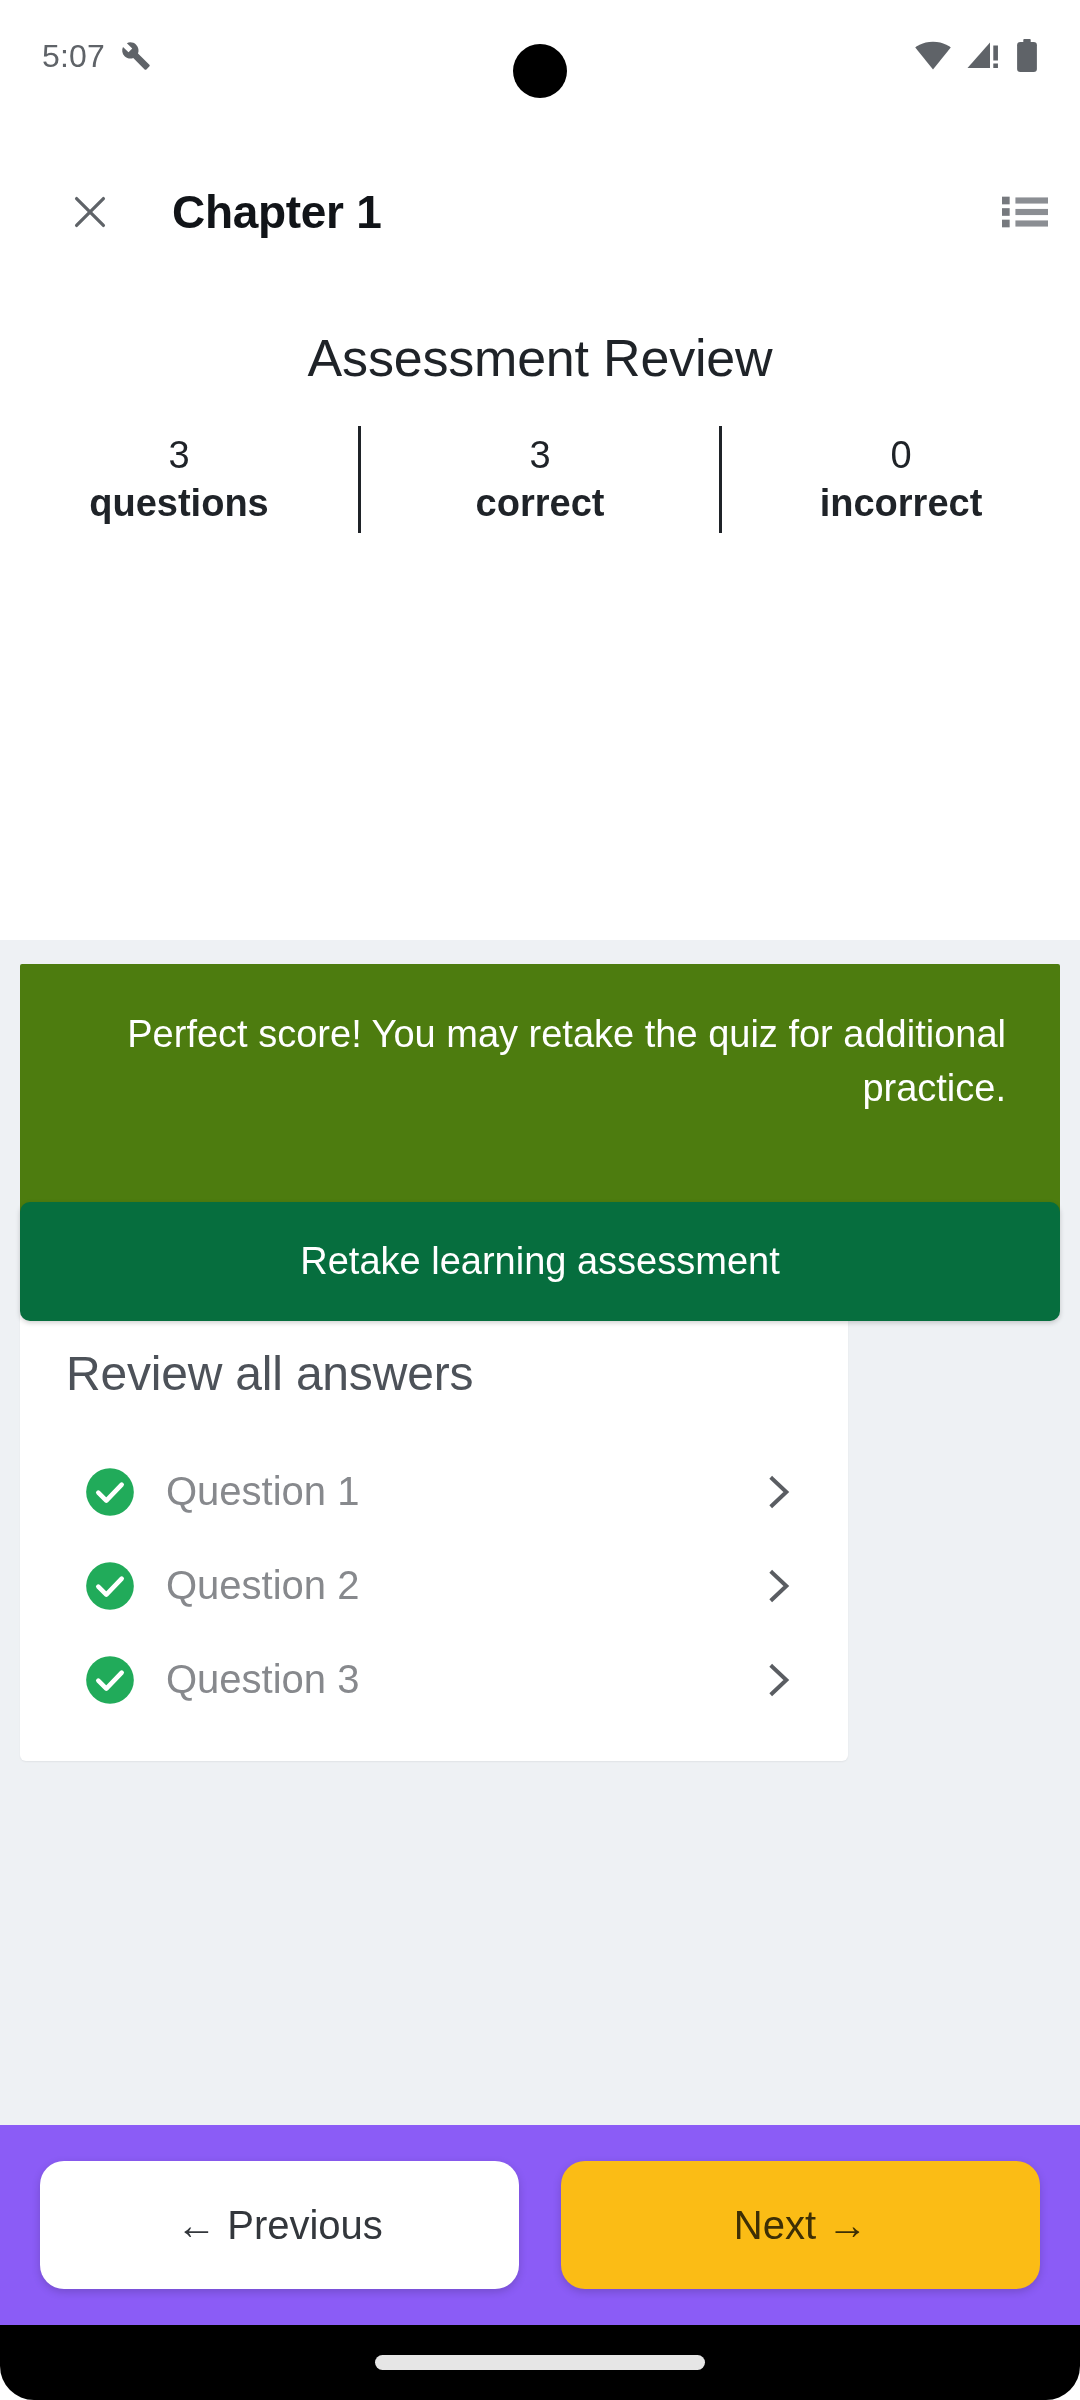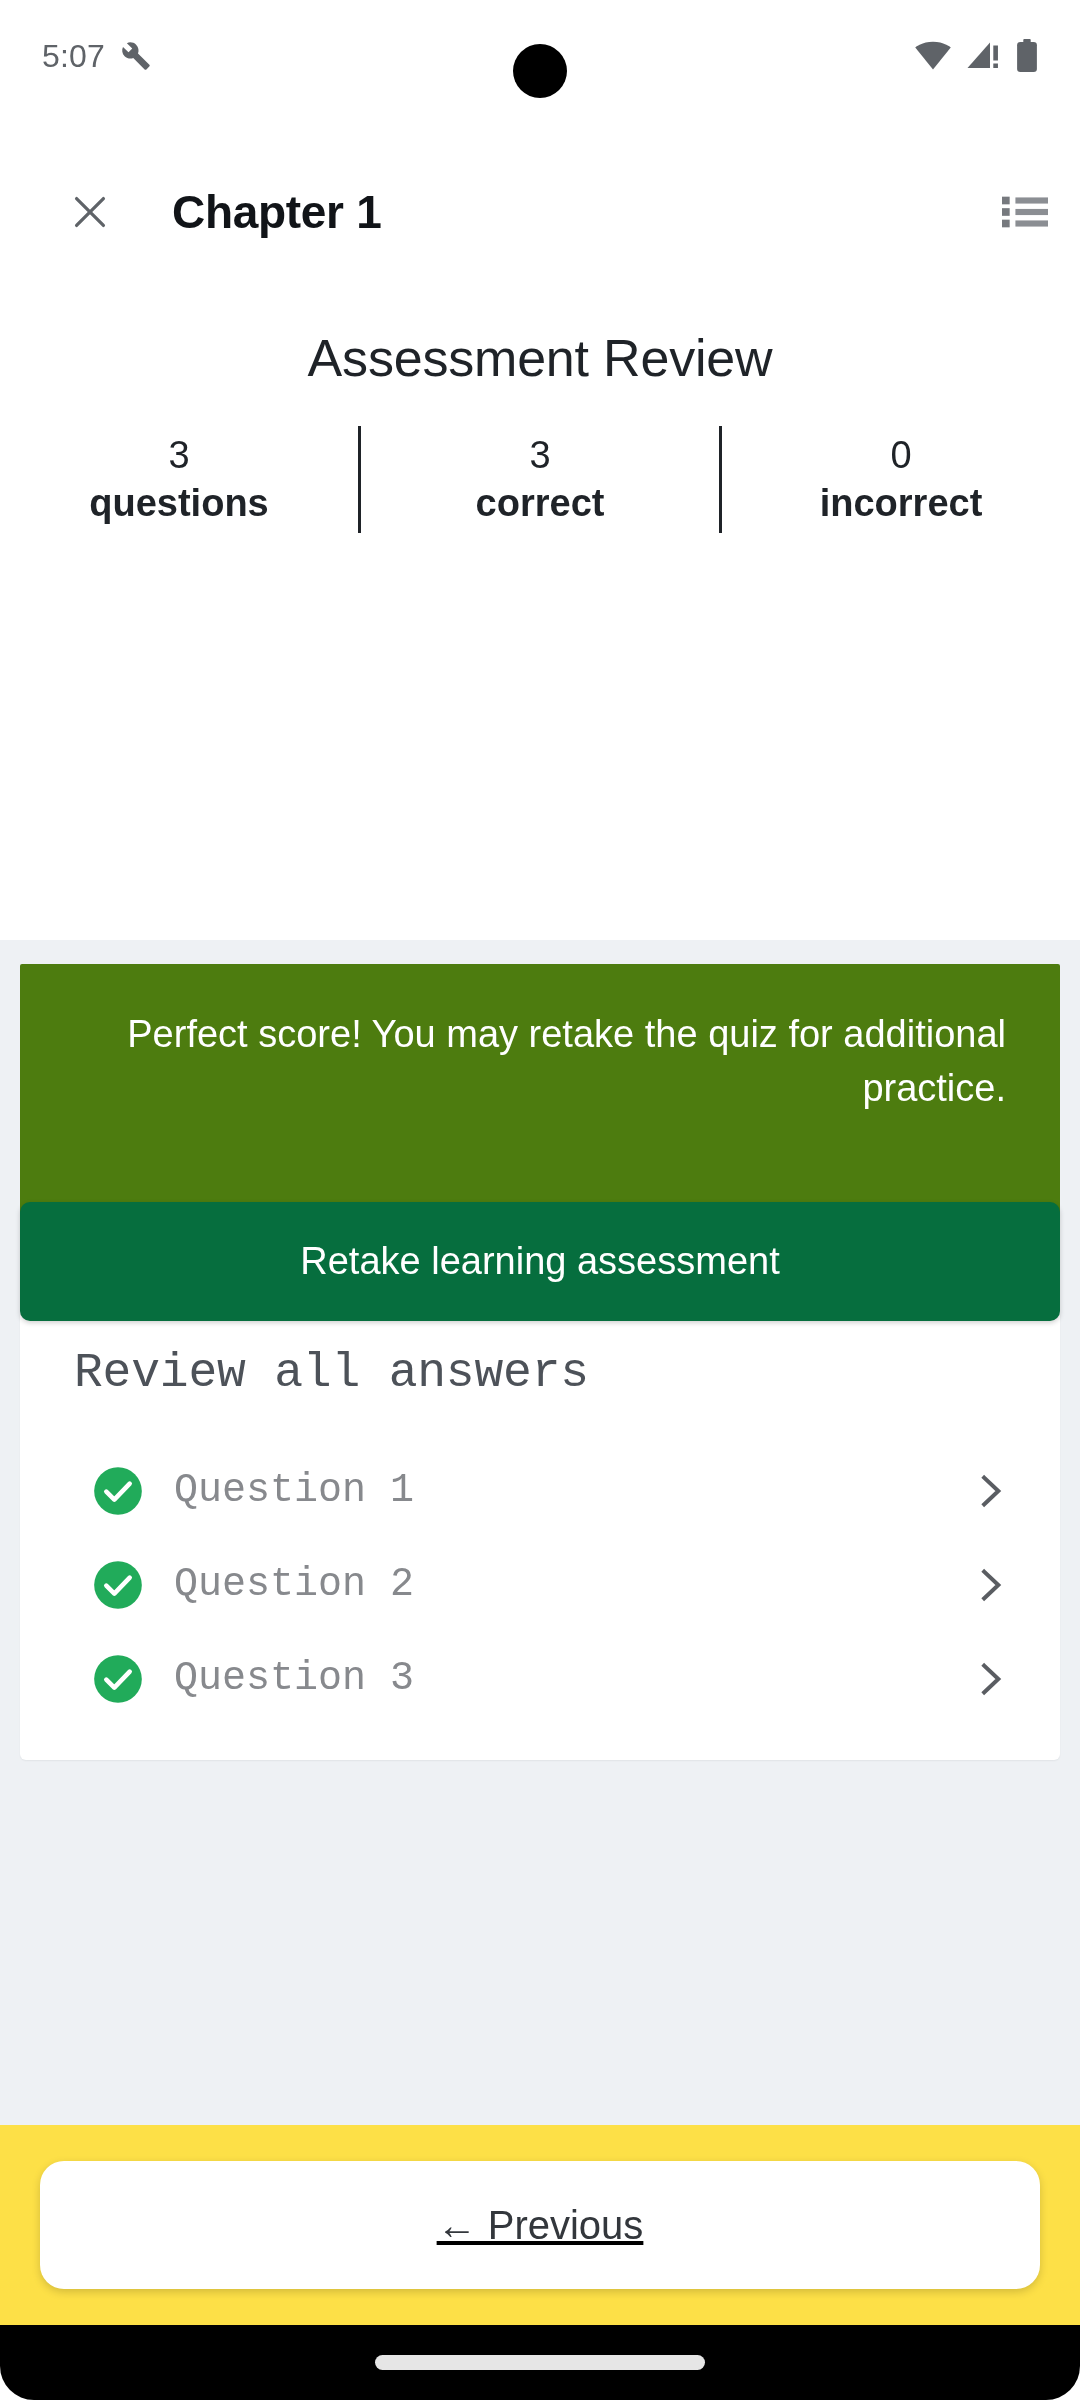--- a/index.html
+++ b/index.html
@@ -147,26 +147,25 @@
     color:#ffffff;
     font-size:38px;
     font-weight:400;
     cursor:pointer;
     box-shadow:0 2px 5px rgba(0,0,0,0.18);
   }
 
   
   .review-card {
     margin:76px 20px 0 20px;
-    width:1040px;
+    width:828px;
     background:#ffffff;
     border-radius:6px;
-    padding:36px 0 34px 12px;
+    padding:36px 0 34px 4px;
     box-shadow:0 1px 2px rgba(0,0,0,0.06);
-    font-family:Liberation Mono, monospace;
   }
   .review-title {
     font-size:48px; font-weight:400; color:#4d5259;
     padding:0 42px 0 42px;
     letter-spacing:-0.2px;
   }
   .q-list { margin-top:44px; }
   .q-row {
     display:flex; align-items:center;
     padding:21px 50px 21px 60px;
@@ -176,25 +175,24 @@
   .q-label {
     margin-left:30px;
     font-size:40px; color:#87898d; font-weight:400;
   }
   .chev { margin-left:auto; width:40px; height:40px; display:block; }
 
   
   .bottom-bar {
     position:absolute; left:0; top:2125px;
     width:1080px; height:200px;
-    background:#fde047;
+    background:#8b5cf6;
     display:flex; align-items:center;
     padding:0 40px;
     gap:42px;
-    text-decoration:underline;
   }
   .btn-prev {
     flex:1 1 0;
     height:128px;
     background:#ffffff;
     border-radius:24px;
     display:flex; align-items:center; justify-content:center;
     font-size:40px; color:#33373c; font-weight:400;
     box-shadow:0 3px 9px rgba(0,0,0,0.17);
     cursor:pointer;
@@ -339,19 +337,20 @@
             <path d="M8.5 4 L17 12 L8.5 20" stroke="#5a5d62" stroke-width="2.4" fill="none" stroke-linecap="square" stroke-linejoin="miter"></path>
           </svg>
         </div>
 
       </div>
     </div>
   </div>
 
   <div class="bottom-bar">
     <div class="btn-prev">← Previous</div>
+    <div class="btn-next">Next →</div>
   </div>
 
   <div class="gesture-bar">
     <div class="home-indicator"></div>
   </div>
 
 </div>
 
 </body></html>

